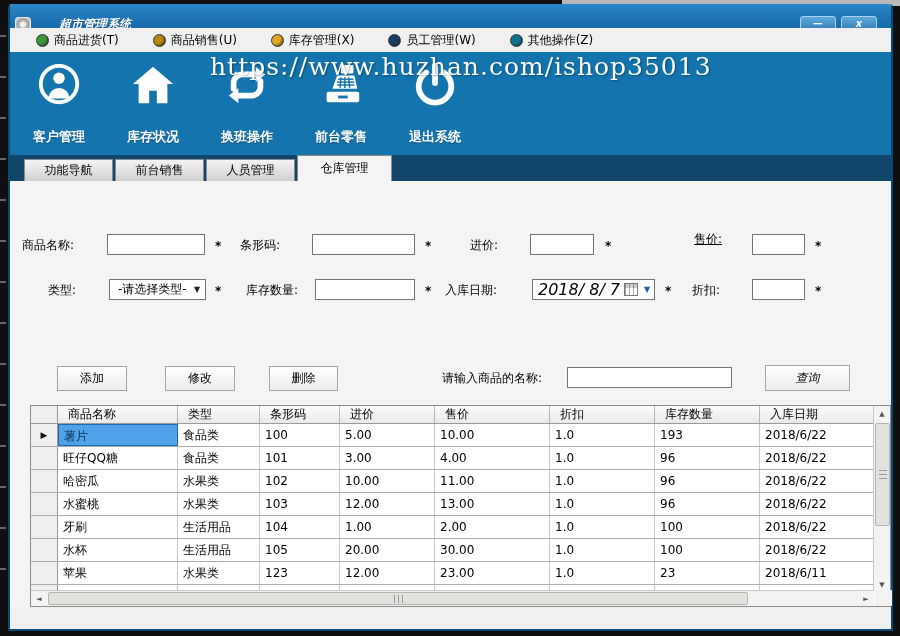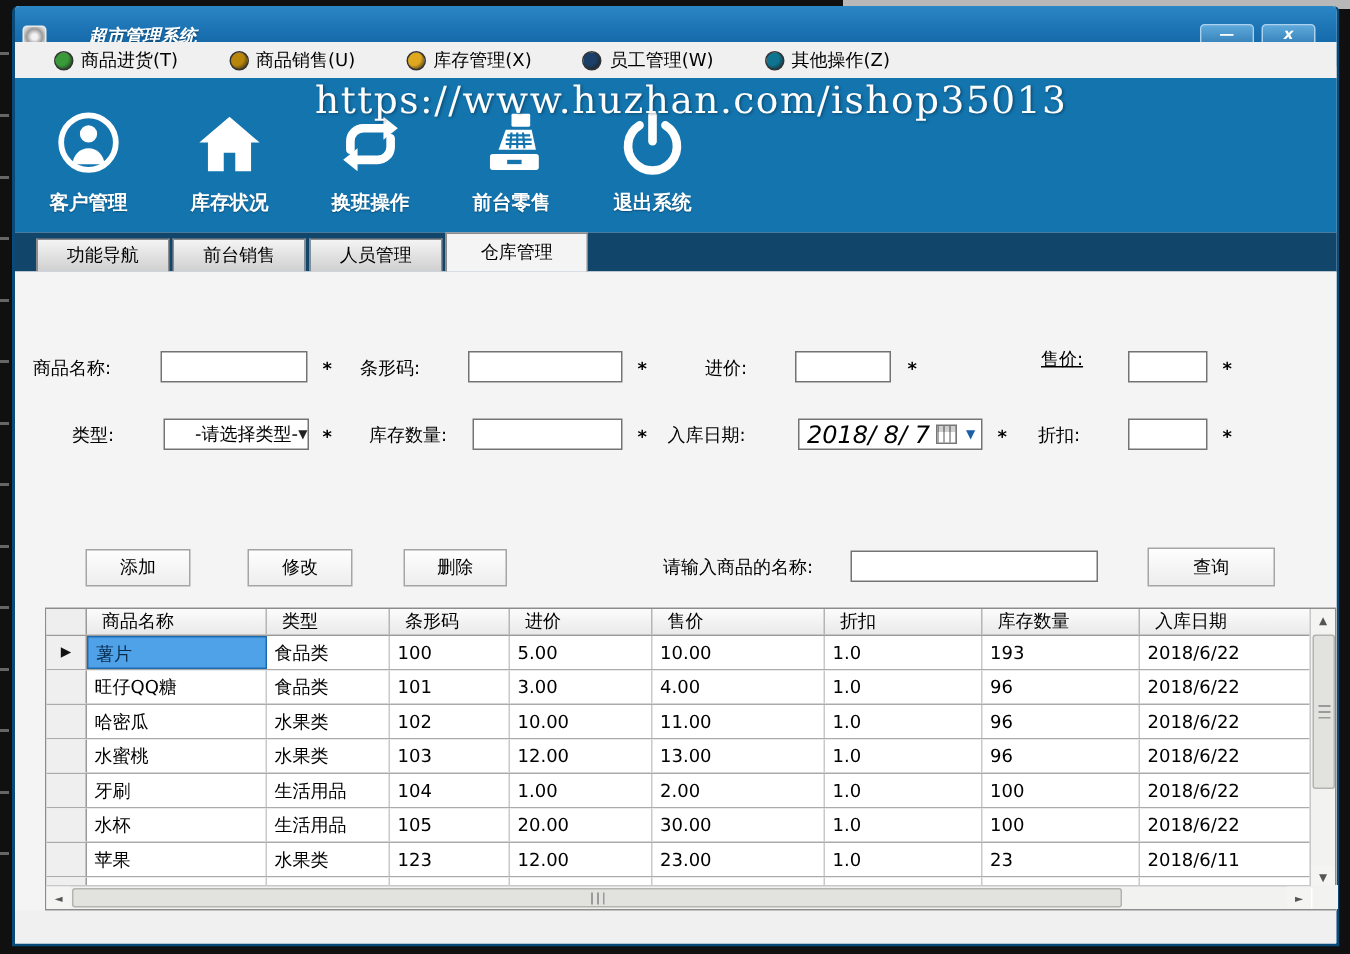--- a/index.html
+++ b/index.html
@@ -25,39 +25,39 @@
     display:flex; align-items:center; justify-content:center; line-height:1; }
 
   
   .menubar { position:absolute; top:24px; left:0; right:0; height:24px; background:#f0f0f0;
     display:flex; align-items:center; padding-left:22px; gap:26px; }
   .menu-item { display:flex; align-items:center; gap:5px; cursor:default; padding:2px 4px; }
   .menu-dot { width:13px; height:13px; border-radius:50%; border:1px solid #333; }
 
   
   .toolbar { position:absolute; top:48px; left:0; right:0; height:103px; background:#1374ae; display:flex; padding-left:2px; }
-  .tool-item { width:94px; display:flex; flex-direction:column; align-items:center; justify-content:center; gap:7px; padding-top:10px; }
+  .tool-item { width:94px; display:flex; flex-direction:column; align-items:center; gap:20px; padding-top:10px; }
   .tool-item svg { width:46px; height:46px; }
   .tool-label { color:#fff; font-weight:bold; font-size:13px; text-shadow:0 1px 1px rgba(0,0,0,.3); white-space:nowrap; }
   .watermark { position:absolute; top:0px; left:200px; font-family:"DejaVu Serif","Liberation Serif",serif;
     font-size:25px; color:#fdfdfd; letter-spacing:1px; text-shadow:1px 1px 2px rgba(0,0,0,.35); white-space:nowrap; }
 
   
   .tabstrip { position:absolute; top:151px; left:0; right:0; height:26px; background:#12456a; display:flex; align-items:flex-end; padding-left:14px; }
   .tab { width:89px; height:22px; margin-right:2px; background:linear-gradient(180deg,#f4f4f4,#cfcfcf);
     border:1px solid #8b8b8b; border-bottom:none; display:flex; align-items:center; justify-content:center; font-size:12px; }
   .tab.active { width:95px; height:26px; background:#f4f4f4; font-size:12px; border-color:#8b8b8b; position:relative; z-index:2; }
 
   
   .content { position:absolute; top:177px; left:0; right:0; height:426px; background:#f4f4f4; }
   .abs { position:absolute; }
   .f-label { height:22px; line-height:22px; white-space:nowrap; }
   .f-star { height:22px; line-height:24px; font-weight:bold; }
   .tbox { height:21px; border:1px solid #737373; background:#fff; font-size:12px; padding:0 3px; font-family:inherit; }
-  .combo { height:21px; border:1px solid #737373; background:#fff; display:flex; align-items:center; padding-left:20px; }
+  .combo { height:21px; border:1px solid #737373; background:#fff; display:flex; align-items:center; padding-left:8px; }
   .combo .cval { flex:1; font-size:12px; white-space:nowrap; }
   .combo .carr { width:16px; text-align:center; font-size:8px; color:#222; }
   .datepick { height:21px; border:1px solid #737373; background:#fff; display:flex; align-items:center; padding-left:5px; }
   .datepick .dval { flex:1; font-size:16px; white-space:nowrap;font-style:italic; }
   .cal-ico { width:14px; height:13px; margin-right:2px; border:1px solid #777;
     background:linear-gradient(180deg,#cfcfcf 0 4px,#fff 4px),repeating-linear-gradient(90deg,#aaa 0 1px,transparent 1px 4px); background-blend-mode:multiply; }
   .datepick .darr { width:14px; text-align:center; font-size:8px; color:#1b5fa8; }
 
   .btn { height:25px; background:linear-gradient(180deg,#fefefe,#ededed); border:1px solid #a5a5a5;
     font-size:12px; display:flex; align-items:center; justify-content:center; font-family:inherit; }
@@ -233,21 +233,21 @@
 
     <span class="abs f-label" style="left:682px;top:98px;">折扣:</span>
     <input class="abs tbox" style="left: 742px; top: 98px; width: 53px;" value="">
     <span class="abs f-star" style="left:805px;top:98px;">*</span>
 
     <button class="abs btn" style="left:47px;top:185px;width:70px;">添加</button>
     <button class="abs btn" style="left:155px;top:185px;width:70px;">修改</button>
     <button class="abs btn" style="left:259px;top:185px;width:69px;">删除</button>
     <span class="abs f-label" style="left:432px;top:186px;">请输入商品的名称:</span>
     <input class="abs tbox" style="left: 557px; top: 186px; width: 165px;" value="">
-    <button class="abs btn" style="left:755px;top:184px;width:85px;height:26px;">查询</button>
+    <button class="abs btn" style="left:755px;top:184px;width:85px;height:26px;font-style:italic;">查询</button>
 
     <div class="abs grid">
       <div class="thead">
         <div class="hcell corner col-rh"></div>
         <div class="hcell col-0">商品名称</div>
         <div class="hcell col-1">类型</div>
         <div class="hcell col-2">条形码</div>
         <div class="hcell col-3">进价</div>
         <div class="hcell col-4">售价</div>
         <div class="hcell col-5">折扣</div>

